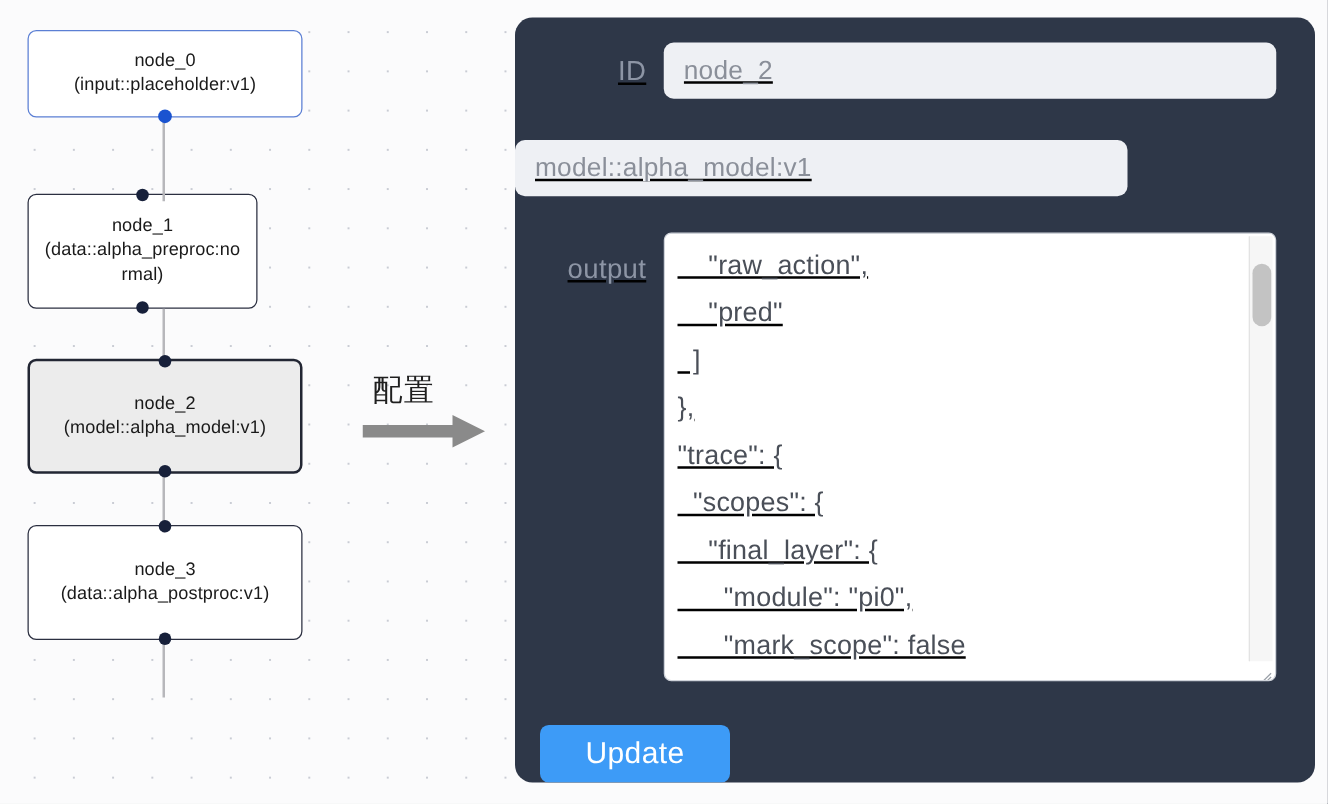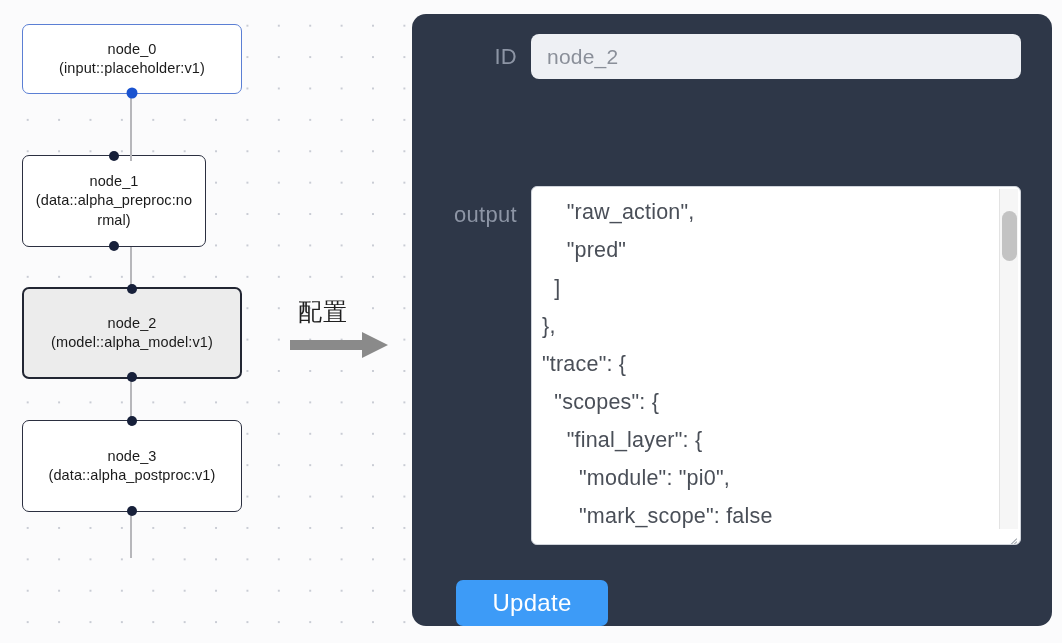--- a/index.html
+++ b/index.html
@@ -108,20 +108,21 @@
     height: 612px;
     background: #2e3748;
     border-radius: 14px;
     box-sizing: border-box;
     overflow: hidden;
   }
   .field-row {
     position: absolute;
     display: flex;
     align-items: center;
+    text-decoration: underline;
   }
   .field-label {
     width: 119px;
     text-align: right;
     padding-right: 14px;
     box-sizing: border-box;
     color: #8d95a5;
     font-size: 22px;
     letter-spacing: .3px;
   }
@@ -211,21 +212,20 @@
     width: 152px;
     height: 46px;
     background: #3d9bf7;
     border: none;
     border-radius: 7px;
     color: #ffffff;
     font-size: 24px;
     font-family: "Liberation Sans", sans-serif;
     letter-spacing: .3px;
     cursor: pointer;
-    margin-left: 24px;
   }
 </style>
 </head>
 <body>
 
 <div id="canvas">
 
   <div class="edge" style="top:94px; height:67px;"></div>
   <div class="edge" style="top:247px; height:46px;"></div>
   <div class="edge" style="top:379px; height:47px;"></div>
@@ -268,20 +268,21 @@
 </div>
 
 <div id="panel">
 
   <div class="field-row" id="row-id">
     <div class="field-label">ID</div>
     <input class="field-input" id="id-input" type="text" value="node_2" style="">
   </div>
 
   <div class="field-row" id="row-type">
+    <input class="field-input" id="type-input" type="text" value="model::alpha_model:v1" style="">
   </div>
 
   <div class="field-row" id="row-config">
     <div class="field-label" id="config-label">output</div>
     <div id="config-box">
       <pre id="config-text">    "raw_action",
     "pred"
   ]
 },
 "trace": {

